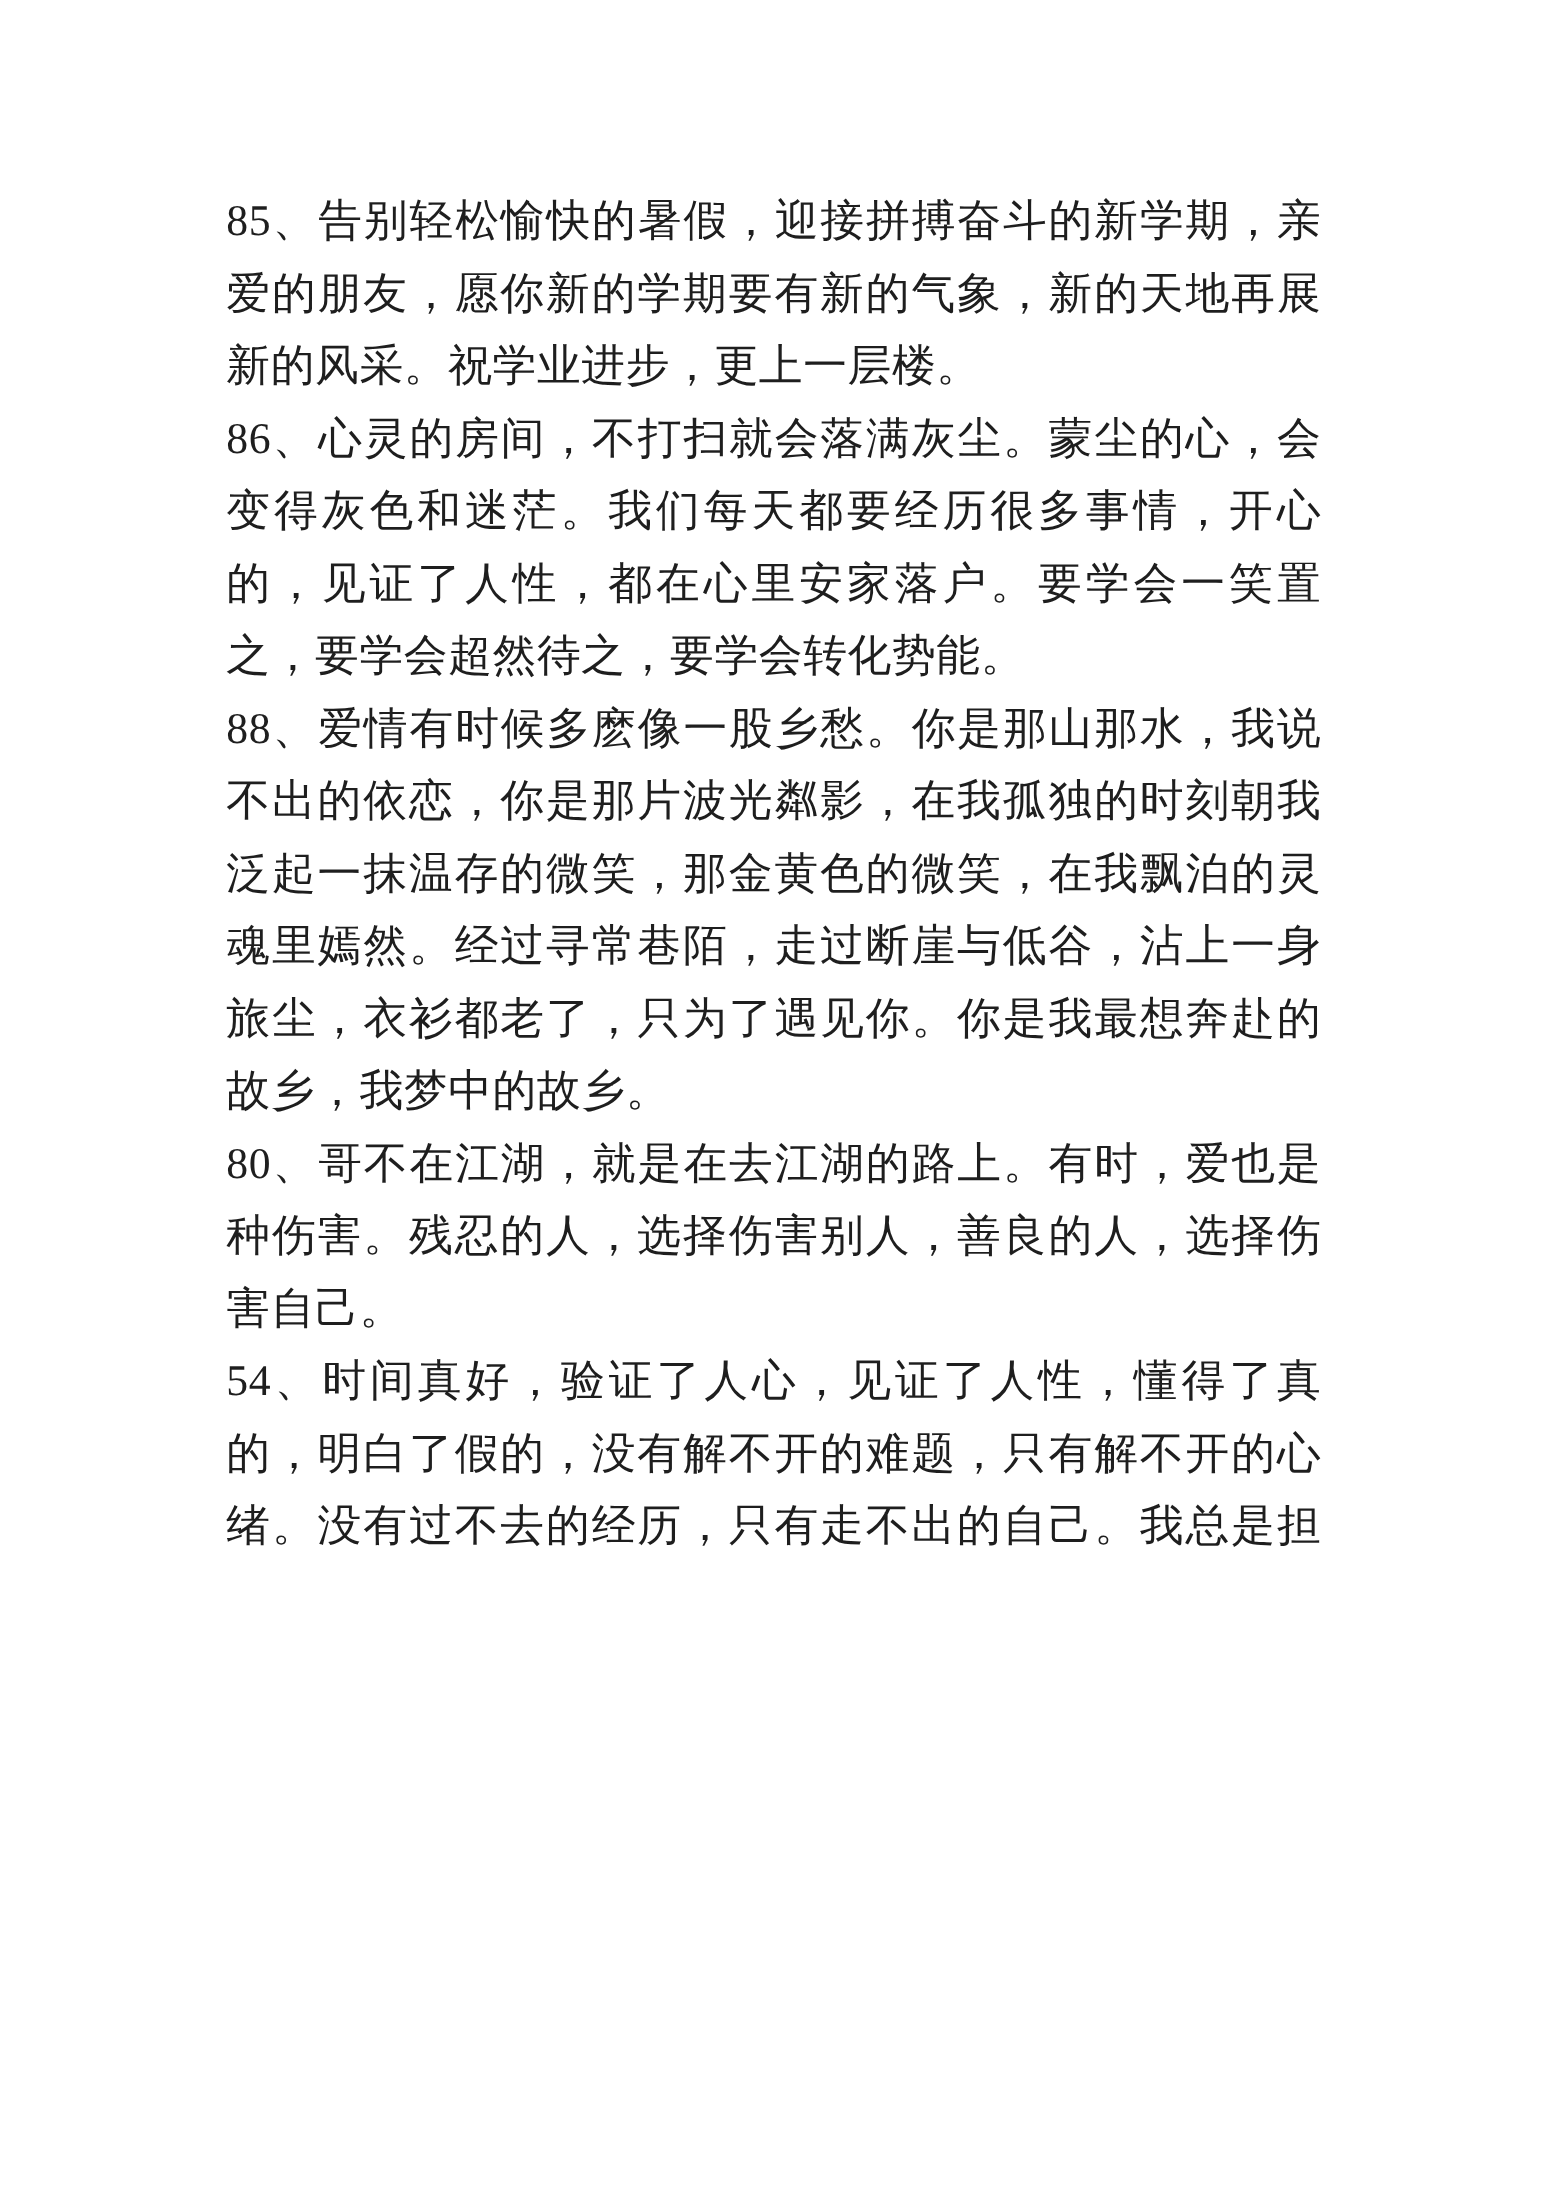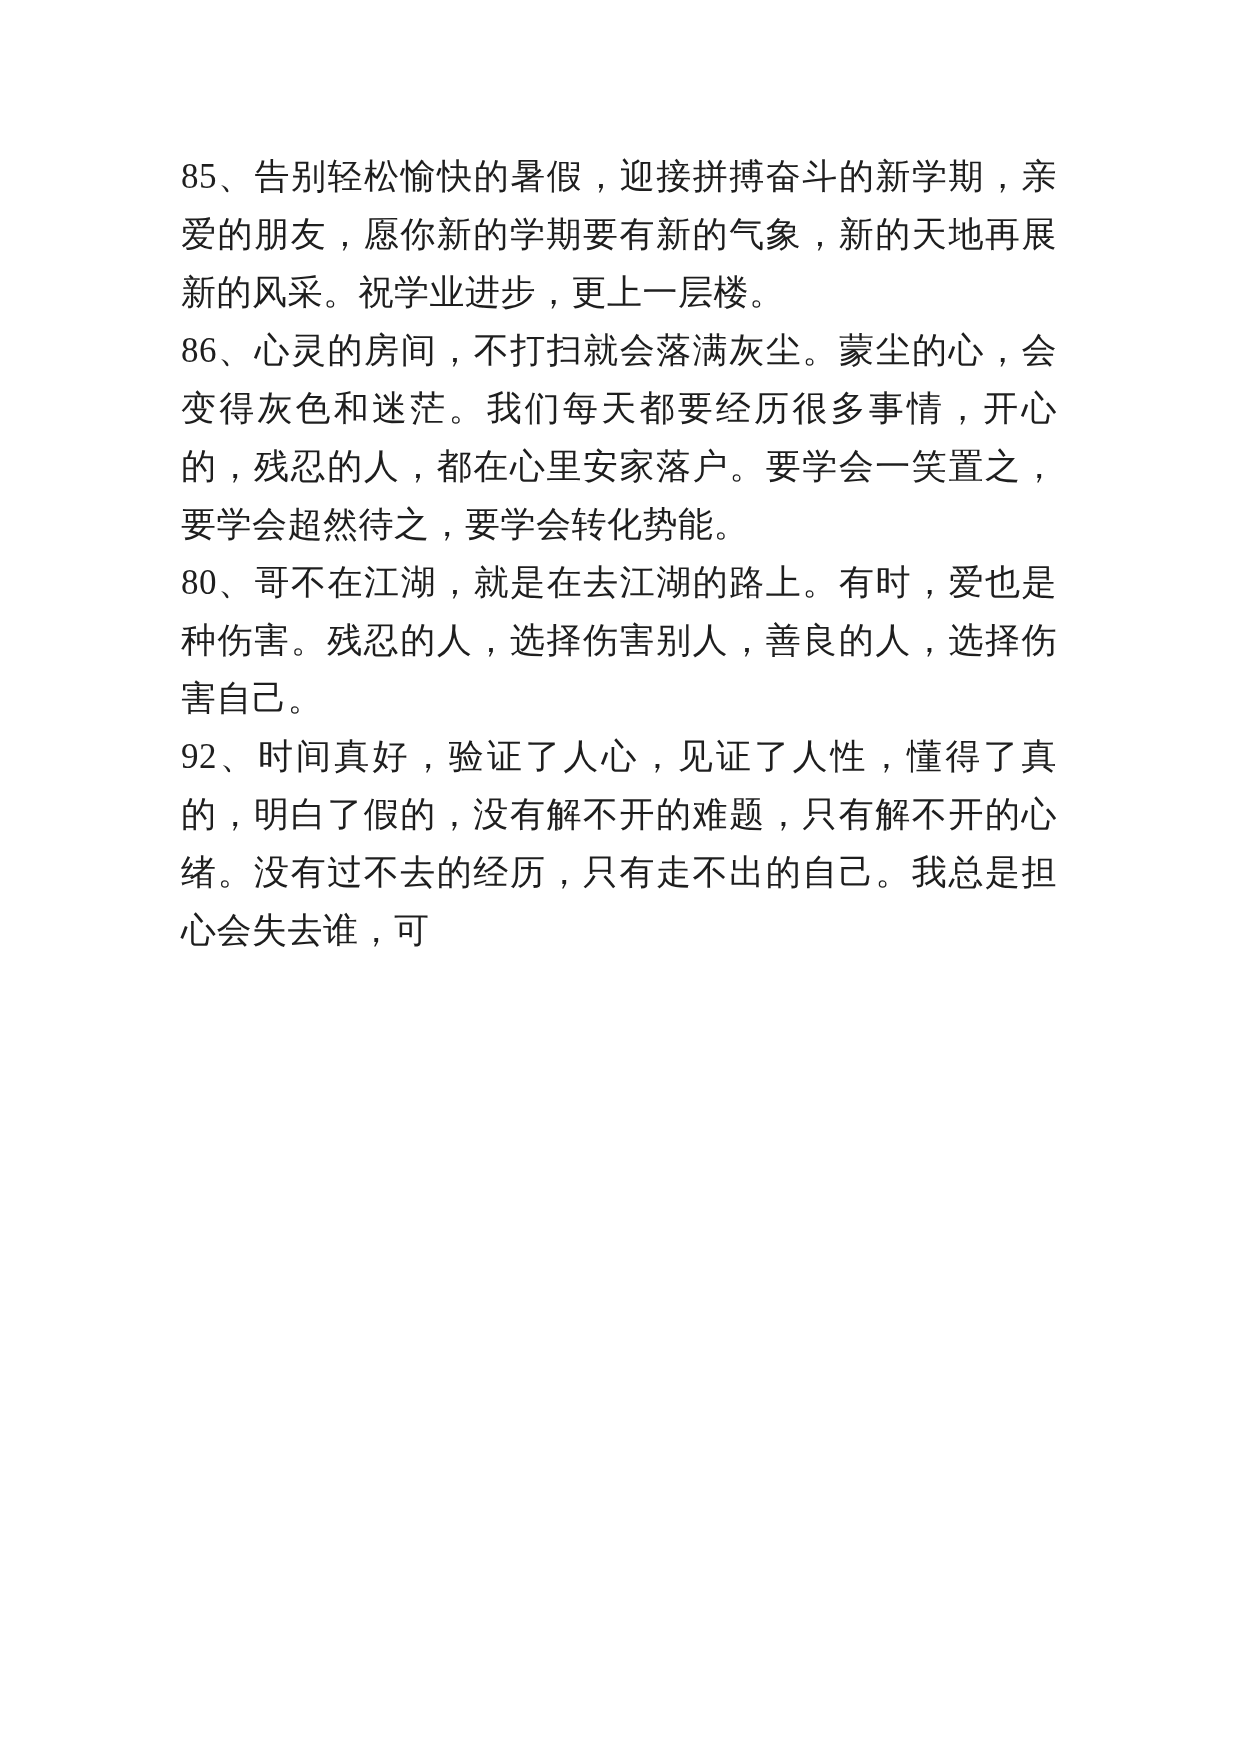--- a/index.html
+++ b/index.html
@@ -40,24 +40,25 @@
   }
 </style>
 </head>
 <body>
 
 <div class="page">
   <div class="doc-body">
 
     <p class="quote-item"><span class="quote-number">85、</span><span class="quote-text">告别轻松愉快的暑假，迎接拼搏奋斗的新学期，亲爱的朋友，愿你新的学期要有新的气象，新的天地再展新的风采。祝学业进步，更上一层楼。</span></p>
 
-    <p class="quote-item"><span class="quote-number">86、</span><span class="quote-text">心灵的房间，不打扫就会落满灰尘。蒙尘的心，会变得灰色和迷茫。我们每天都要经历很多事情，开心的，残忍的人，都在心里安家落户。要学会一笑置之，要学会超然待之，要学会转化势能。</span></p>
+    <p class="quote-item"><span class="quote-number">86、</span><span class="quote-text">心灵的房间，不打扫就会落满灰尘。蒙尘的心，会变得灰色和迷茫。我们每天都要经历很多事情，开心的，见证了人性，都在心里安家落户。要学会一笑置之，要学会超然待之，要学会转化势能。</span></p>
 
 
+    <p class="quote-item"><span class="quote-number">88、</span><span class="quote-text">爱情有时候多麽像一股乡愁。你是那山那水，我说不出的依恋，你是那片波光粼影，在我孤独的时刻朝我泛起一抹温存的微笑，那金黄色的微笑，在我飘泊的灵魂里嫣然。经过寻常巷陌，走过断崖与低谷，沾上一身旅尘，衣衫都老了，只为了遇见你。你是我最想奔赴的故乡，我梦中的故乡。</span></p>
 
 
     <p class="quote-item"><span class="quote-number">80、</span><span class="quote-text">哥不在江湖，就是在去江湖的路上。有时，爱也是种伤害。残忍的人，选择伤害别人，善良的人，选择伤害自己。</span></p>
 
 
-    <p class="quote-item"><span class="quote-number">92、</span><span class="quote-text">时间真好，验证了人心，见证了人性，懂得了真的，明白了假的，没有解不开的难题，只有解不开的心绪。没有过不去的经历，只有走不出的自己。我总是担心会失去谁，可</span></p>
+    <p class="quote-item"><span class="quote-number">54、</span><span class="quote-text">时间真好，验证了人心，见证了人性，懂得了真的，明白了假的，没有解不开的难题，只有解不开的心绪。没有过不去的经历，只有走不出的自己。我总是担心会失去谁，可</span></p>
 
   </div>
 </div>
 
 </body></html>

